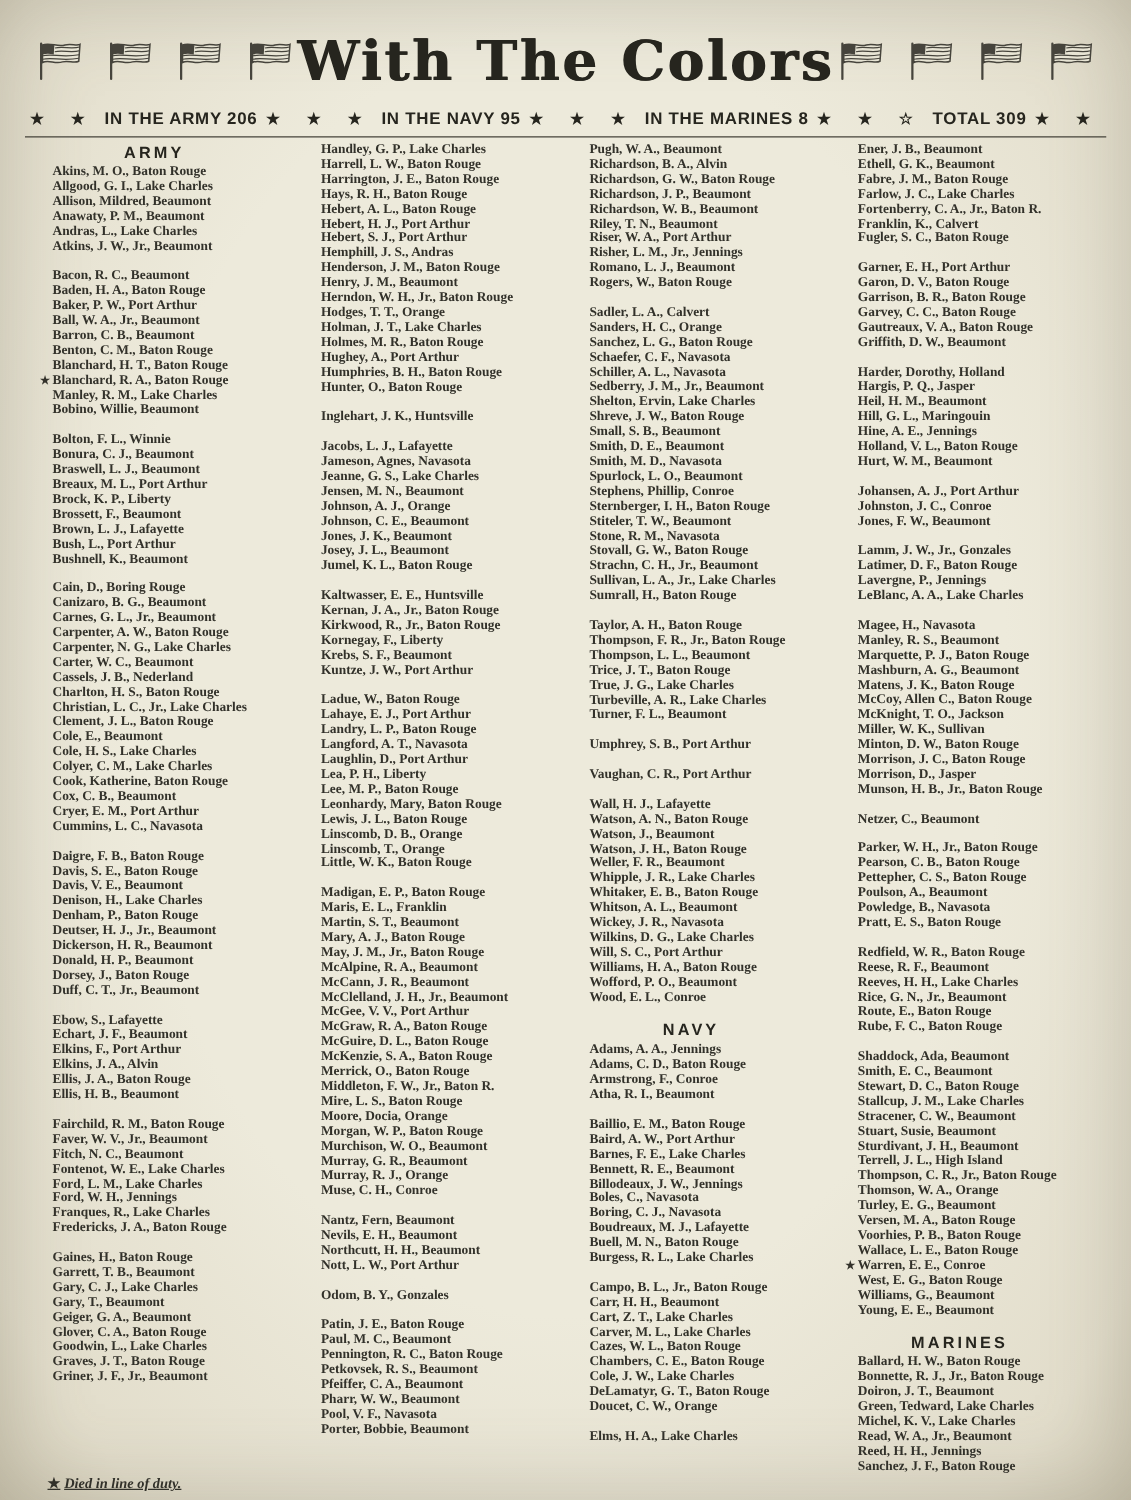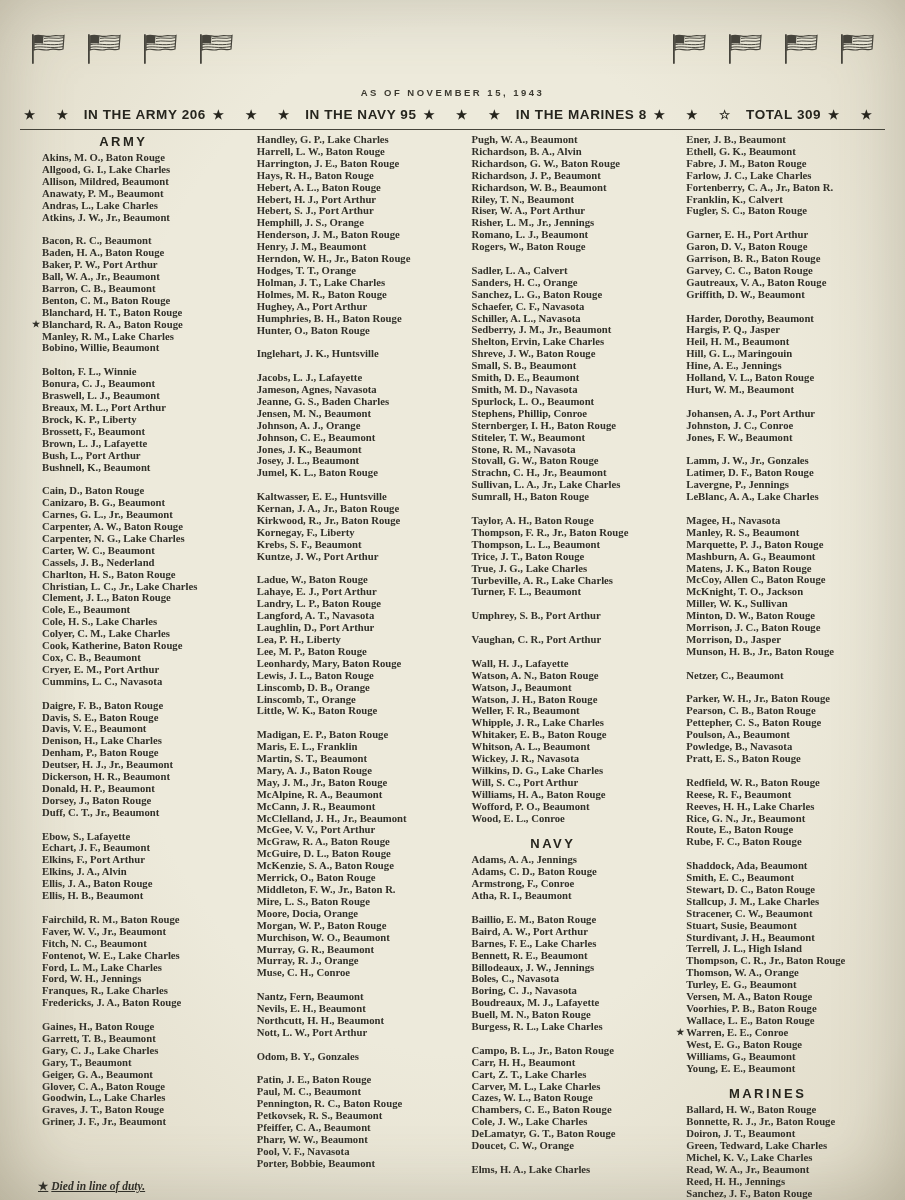--- a/index.html
+++ b/index.html
@@ -123,20 +123,21 @@
               <rect x="2" y="2" width="1.8" height="30" rx="0.9" fill="#46443c"></rect>
               <path d="M4 4 C 10 1.5, 16 6, 22 4 C 27 2.5, 31 5, 34 3.5 L 33 17 C 29 19, 25 16, 20 17.5 C 14 19.5, 9 15.5, 4 18 Z" fill="#e7e4d4" stroke="#46443c" stroke-width="1.2"></path>
               <path d="M4.2 4 C 7 3, 10.5 3.6, 13.5 4.2 L 13 11.5 C 10 11, 7 10.8, 4.1 11.6 Z" fill="#46443c"></path>
               <path d="M14 6.4 C 20 5, 28 7.4, 33.6 5.6" stroke="#46443c" stroke-width="1" fill="none"></path>
               <path d="M13.8 9.4 C 20 8, 28 10.4, 33.4 8.6" stroke="#46443c" stroke-width="1" fill="none"></path>
               <path d="M4.2 12.6 C 12 10.8, 20 14.2, 33.2 11.8" stroke="#46443c" stroke-width="1" fill="none"></path>
               <path d="M4.1 15.4 C 12 13.6, 20 17, 33.1 14.6" stroke="#46443c" stroke-width="1" fill="none"></path>
             </svg>
           </span>
         </div>
+      <h1 class="title">With The Colors</h1>
       <div class="flags" id="flags-right">
           <span class="flag-wrap">
             <svg viewBox="0 0 36 34" aria-hidden="true">
               <rect x="2" y="2" width="1.8" height="30" rx="0.9" fill="#46443c"></rect>
               <path d="M4 4 C 10 1.5, 16 6, 22 4 C 27 2.5, 31 5, 34 3.5 L 33 17 C 29 19, 25 16, 20 17.5 C 14 19.5, 9 15.5, 4 18 Z" fill="#e7e4d4" stroke="#46443c" stroke-width="1.2"></path>
               <path d="M4.2 4 C 7 3, 10.5 3.6, 13.5 4.2 L 13 11.5 C 10 11, 7 10.8, 4.1 11.6 Z" fill="#46443c"></path>
               <path d="M14 6.4 C 20 5, 28 7.4, 33.6 5.6" stroke="#46443c" stroke-width="1" fill="none"></path>
               <path d="M13.8 9.4 C 20 8, 28 10.4, 33.4 8.6" stroke="#46443c" stroke-width="1" fill="none"></path>
               <path d="M4.2 12.6 C 12 10.8, 20 14.2, 33.2 11.8" stroke="#46443c" stroke-width="1" fill="none"></path>
               <path d="M4.1 15.4 C 12 13.6, 20 17, 33.1 14.6" stroke="#46443c" stroke-width="1" fill="none"></path>
@@ -170,21 +171,20 @@
               <path d="M4 4 C 10 1.5, 16 6, 22 4 C 27 2.5, 31 5, 34 3.5 L 33 17 C 29 19, 25 16, 20 17.5 C 14 19.5, 9 15.5, 4 18 Z" fill="#e7e4d4" stroke="#46443c" stroke-width="1.2"></path>
               <path d="M4.2 4 C 7 3, 10.5 3.6, 13.5 4.2 L 13 11.5 C 10 11, 7 10.8, 4.1 11.6 Z" fill="#46443c"></path>
               <path d="M14 6.4 C 20 5, 28 7.4, 33.6 5.6" stroke="#46443c" stroke-width="1" fill="none"></path>
               <path d="M13.8 9.4 C 20 8, 28 10.4, 33.4 8.6" stroke="#46443c" stroke-width="1" fill="none"></path>
               <path d="M4.2 12.6 C 12 10.8, 20 14.2, 33.2 11.8" stroke="#46443c" stroke-width="1" fill="none"></path>
               <path d="M4.1 15.4 C 12 13.6, 20 17, 33.1 14.6" stroke="#46443c" stroke-width="1" fill="none"></path>
             </svg>
           </span>
         </div>
     </div>
-    <div class="date-line">AS OF NOVEMBER 15, 1943</div>
     <div class="stats-line" id="stats-line">
         <span class="stars">★ ★</span>
         <span class="stat-label">IN THE ARMY 206</span>
         <span class="stars">★ ★ ★</span>
         <span class="stat-label">IN THE NAVY 95</span>
         <span class="stars">★ ★ ★</span>
         <span class="stat-label">IN THE MARINES 8</span>
         <span class="stars">★ ★ ☆</span>
         <span class="stat-label">TOTAL 309</span>
         <span class="stars">★ ★</span>
@@ -216,21 +216,21 @@
         <div class="entry">Bolton, F. L., Winnie</div>
         <div class="entry">Bonura, C. J., Beaumont</div>
         <div class="entry">Braswell, L. J., Beaumont</div>
         <div class="entry">Breaux, M. L., Port Arthur</div>
         <div class="entry">Brock, K. P., Liberty</div>
         <div class="entry">Brossett, F., Beaumont</div>
         <div class="entry">Brown, L. J., Lafayette</div>
         <div class="entry">Bush, L., Port Arthur</div>
         <div class="entry">Bushnell, K., Beaumont</div>
         <div class="gap"></div>
-        <div class="entry">Cain, D., Baton Rouge</div>
+        <div class="entry">Cain, D., Boring Rouge</div>
         <div class="entry">Canizaro, B. G., Beaumont</div>
         <div class="entry">Carnes, G. L., Jr., Beaumont</div>
         <div class="entry">Carpenter, A. W., Baton Rouge</div>
         <div class="entry">Carpenter, N. G., Lake Charles</div>
         <div class="entry">Carter, W. C., Beaumont</div>
         <div class="entry">Cassels, J. B., Nederland</div>
         <div class="entry">Charlton, H. S., Baton Rouge</div>
         <div class="entry">Christian, L. C., Jr., Lake Charles</div>
         <div class="entry">Clement, J. L., Baton Rouge</div>
         <div class="entry">Cole, E., Beaumont</div>
@@ -279,36 +279,36 @@
         <div class="entry">Griner, J. F., Jr., Beaumont</div>
       </div>
       <div class="col">
         <div class="entry">Handley, G. P., Lake Charles</div>
         <div class="entry">Harrell, L. W., Baton Rouge</div>
         <div class="entry">Harrington, J. E., Baton Rouge</div>
         <div class="entry">Hays, R. H., Baton Rouge</div>
         <div class="entry">Hebert, A. L., Baton Rouge</div>
         <div class="entry">Hebert, H. J., Port Arthur</div>
         <div class="entry">Hebert, S. J., Port Arthur</div>
-        <div class="entry">Hemphill, J. S., Orange</div>
+        <div class="entry">Hemphill, J. S., Andras</div>
         <div class="entry">Henderson, J. M., Baton Rouge</div>
         <div class="entry">Henry, J. M., Beaumont</div>
         <div class="entry">Herndon, W. H., Jr., Baton Rouge</div>
         <div class="entry">Hodges, T. T., Orange</div>
         <div class="entry">Holman, J. T., Lake Charles</div>
         <div class="entry">Holmes, M. R., Baton Rouge</div>
         <div class="entry">Hughey, A., Port Arthur</div>
         <div class="entry">Humphries, B. H., Baton Rouge</div>
         <div class="entry">Hunter, O., Baton Rouge</div>
         <div class="gap"></div>
         <div class="entry">Inglehart, J. K., Huntsville</div>
         <div class="gap"></div>
         <div class="entry">Jacobs, L. J., Lafayette</div>
         <div class="entry">Jameson, Agnes, Navasota</div>
-        <div class="entry">Jeanne, G. S., Baden Charles</div>
+        <div class="entry">Jeanne, G. S., Lake Charles</div>
         <div class="entry">Jensen, M. N., Beaumont</div>
         <div class="entry">Johnson, A. J., Orange</div>
         <div class="entry">Johnson, C. E., Beaumont</div>
         <div class="entry">Jones, J. K., Beaumont</div>
         <div class="entry">Josey, J. L., Beaumont</div>
         <div class="entry">Jumel, K. L., Baton Rouge</div>
         <div class="gap"></div>
         <div class="entry">Kaltwasser, E. E., Huntsville</div>
         <div class="entry">Kernan, J. A., Jr., Baton Rouge</div>
         <div class="entry">Kirkwood, R., Jr., Baton Rouge</div>
@@ -465,21 +465,21 @@
         <div class="entry">Franklin, K., Calvert</div>
         <div class="entry">Fugler, S. C., Baton Rouge</div>
         <div class="gap"></div>
         <div class="entry">Garner, E. H., Port Arthur</div>
         <div class="entry">Garon, D. V., Baton Rouge</div>
         <div class="entry">Garrison, B. R., Baton Rouge</div>
         <div class="entry">Garvey, C. C., Baton Rouge</div>
         <div class="entry">Gautreaux, V. A., Baton Rouge</div>
         <div class="entry">Griffith, D. W., Beaumont</div>
         <div class="gap"></div>
-        <div class="entry">Harder, Dorothy, Beaumont</div>
+        <div class="entry">Harder, Dorothy, Holland</div>
         <div class="entry">Hargis, P. Q., Jasper</div>
         <div class="entry">Heil, H. M., Beaumont</div>
         <div class="entry">Hill, G. L., Maringouin</div>
         <div class="entry">Hine, A. E., Jennings</div>
         <div class="entry">Holland, V. L., Baton Rouge</div>
         <div class="entry">Hurt, W. M., Beaumont</div>
         <div class="gap"></div>
         <div class="entry">Johansen, A. J., Port Arthur</div>
         <div class="entry">Johnston, J. C., Conroe</div>
         <div class="entry">Jones, F. W., Beaumont</div>

